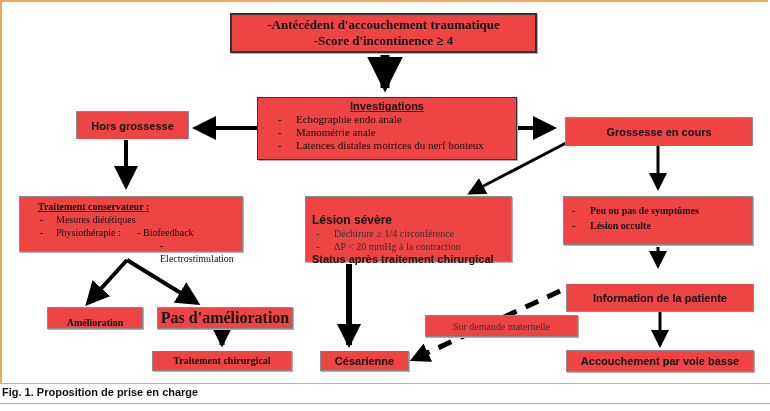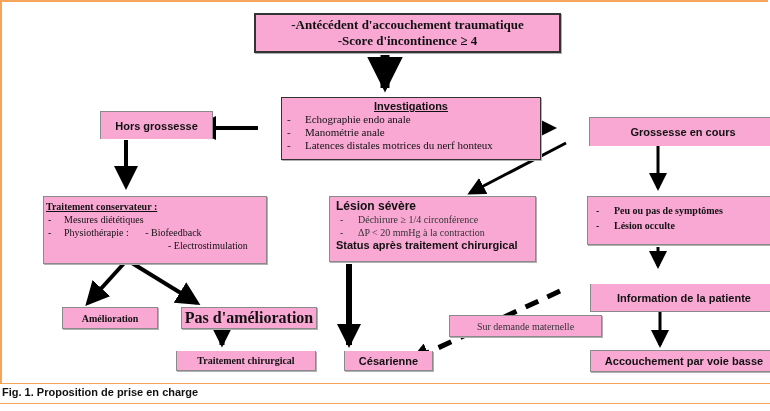--- a/index.html
+++ b/index.html
@@ -1,19 +1,19 @@
 <!DOCTYPE html>
 <html><head>
 <meta charset="utf-8">
 <style>
   html, body { margin: 0; padding: 0; background: #ffffff; }
   body { width: 770px; height: 411px; position: relative; overflow: hidden; font-family: "Liberation Serif", serif; color: #111; }
   .frame { position: absolute; left: 0; top: 0; width: 768px; height: 383px; border-top: 2px solid #f5a55a; border-left: 2px solid #f5a55a; box-sizing: border-box; }
   .hr { position: absolute; left: 0; width: 770px; height: 1px; background: #f5a55a; }
-  .box { position: absolute; background: #f9a8d4; box-sizing: border-box; border: 1px solid #8a8a8a; box-shadow: 1px 1px 0 #b0b0b0; margin-left: 24px; }
+  .box { position: absolute; background: #ef4444; box-sizing: border-box; border: 1px solid #8a8a8a; box-shadow: 1px 1px 0 #b0b0b0; }
   .box.heavy { border: 2px solid #333; }
   .serif { font-family: "Liberation Serif", serif; }
   .sans { font-family: "Liberation Sans", sans-serif; }
   .center { display: flex; align-items: center; justify-content: center; text-align: center; }
   .bold { font-weight: bold; }
   svg#arrows { position: absolute; left: 0; top: 0; width: 770px; height: 411px; }
   ul.dash { list-style: none; margin: 0; padding: 0; }
   ul.dash li { position: relative; padding-left: 22px; line-height: 13px; }
   ul.dash li::before { content: "-"; position: absolute; left: 4px; }
   .caption { position: absolute; left: 2px; top: 386px; font-family: "Liberation Sans", sans-serif; font-weight: bold; font-size: 11px; color: #111; }
@@ -57,72 +57,72 @@
   <line x1="349" y1="264" x2="349" y2="345" stroke="#000" stroke-width="6" marker-end="url(#ahs)"></line>
 
   <line x1="560" y1="291" x2="412" y2="360" stroke="#000" stroke-width="5" stroke-dasharray="14,10" marker-end="url(#ahs)"></line>
 </svg>
 
 <div class="box heavy center serif bold" style="left:230px; top:13px; width:307px; height:40px; font-size:13px; flex-direction:column; line-height:16px;">
   <div>-Antécédent d'accouchement traumatique</div>
   <div>-Score d'incontinence ≥ 4</div>
 </div>
 
-<div class="box" style="left:257px; top:97px; width:260px; height:63px; border:1px solid #333; font-size:11px; padding:2px 1px;">
+<div class="box" style="left:257px; top:97px; width:260px; height:63px; border:1px solid #333; font-size:11px; padding:2px 16px;">
   <div class="sans bold" style="text-align:center; text-decoration:underline; font-size:11px; line-height:13px;">Investigations</div>
   <ul class="dash serif">
     <li>Echographie endo anale</li>
     <li>Manométrie anale</li>
     <li>Latences distales motrices du nerf honteux</li>
   </ul>
 </div>
 
 <div class="box center sans bold" style="left:76px; top:111px; width:113px; height:28px; font-size:11px; border-bottom:none; box-shadow:none;">
   <span>Hors grossesse</span>
 </div>
 
 <div class="box center sans bold" style="left:565px; top:117px; width:188px; height:29px; font-size:11px; border-bottom:none; box-shadow:none;">
   <span>Grossesse en cours</span>
 </div>
 
-<div class="box serif" style="left:19px; top:196px; width:224px; height:68px; font-size:10px; padding:3px 2px; line-height:13px;">
+<div class="box serif" style="left:19px; top:196px; width:224px; height:56px; font-size:10px; padding:3px 18px; line-height:13px;">
   <div class="bold" style="text-decoration:underline;">Traitement conservateur :</div>
   <div style="position:relative; padding-left:18px;">
     <span style="position:absolute; left:2px;">-</span>
     <span>Mesures diététiques</span>
   </div>
   <div style="position:relative; padding-left:18px;">
     <span style="position:absolute; left:2px;">-</span>
     <span>Physiothérapie :</span>
     <span style="margin-left:14px;">- Biofeedback</span>
   </div>
   <div style="padding-left:122px;">- Electrostimulation</div>
 </div>
 
-<div class="box" style="left:305px; top:196px; width:207px; height:66px; padding:3px 6px; line-height:13px;">
+<div class="box" style="left:305px; top:196px; width:207px; height:66px; padding:17px 6px; line-height:13px;">
   <div class="sans bold" style="font-size:12px;">Lésion sévère</div>
   <ul class="dash serif" style="font-size:10px; color:#333;">
     <li>Déchirure ≥ 1/4 circonférence</li>
     <li>ΔP &lt; 20 mmHg à la contraction</li>
   </ul>
   <div class="sans bold" style="font-size:11px;">Status après traitement chirurgical</div>
 </div>
 
 <div class="box serif bold" style="left:563px; top:196px; width:190px; height:49px; font-size:10px; padding:6px 4px;">
   <ul class="dash">
     <li style="line-height:15px;">Peu ou pas de symptômes</li>
     <li style="line-height:15px;">Lésion occulte</li>
   </ul>
 </div>
 
 <div class="box center sans bold" style="left:566px; top:284px; width:188px; height:28px; font-size:11px; border-top:none; box-shadow:none;">
   <span>Information de la patiente</span>
 </div>
 
-<div class="box center serif bold" style="left:38px; top:307px; width:96px; height:22px; font-size:10px;">
+<div class="box center serif bold" style="left:47px; top:307px; width:96px; height:22px; font-size:10px;align-items:flex-end;">
   <span>Amélioration</span>
 </div>
 
 <div class="box center serif bold" style="left:157px; top:307px; width:136px; height:22px; font-size:16px;">
   <span>Pas d'amélioration</span>
 </div>
 
 <div class="box center serif bold" style="left:152px; top:351px; width:140px; height:20px; font-size:10px; border-top:none;">
   <span>Traitement chirurgical</span>
 </div>

